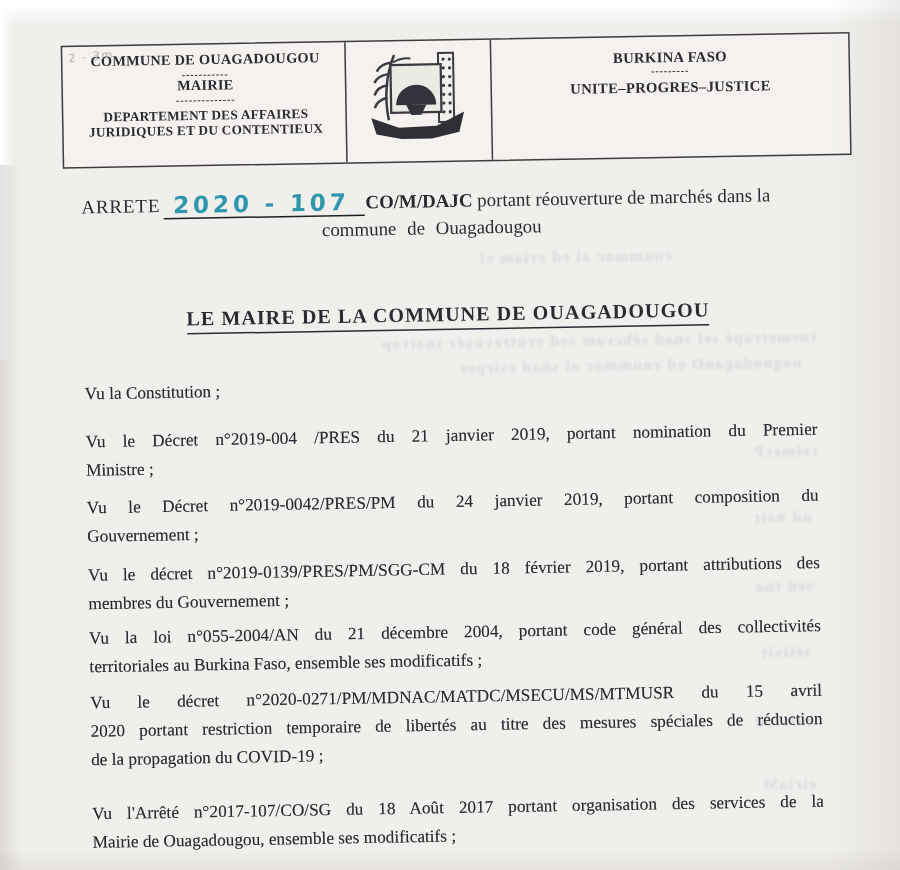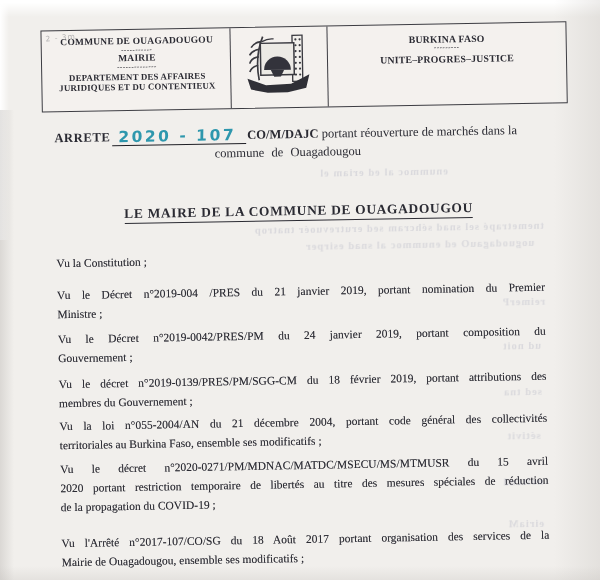--- a/index.html
+++ b/index.html
@@ -31,21 +31,21 @@
   .hdr-line.small{font-size:8.8px;line-height:10px;margin-top:2px;}
   .hdr-sep{font-size:7px;line-height:6px;letter-spacing:0.5px;color:#3c3c42;font-weight:bold;}
   .c3 .hdr-line{font-size:9.8px;}
   .c3 .motto{margin-top:3px;}
   .pencil-note{position:absolute;left:4px;top:2px;font-family:"DejaVu Sans",sans-serif;
         font-size:7.5px;color:rgba(125,125,130,0.55);transform:rotate(-4deg);letter-spacing:1px;}
 
   
   .title-block{position:absolute;left:57px;top:126px;width:486px;font-size:12.6px;}
   .title-l1{white-space:nowrap;}
-  .title-label{font-weight:bold;letter-spacing:0.6px;margin-top:28px;}
+  .title-label{font-weight:normal;letter-spacing:0.6px;margin-top:28px;}
   .title-num{display:inline-block;color:#2e97ad;font-family:"DejaVu Sans",sans-serif;
         font-size:15.5px;font-weight:600;letter-spacing:2.5px;line-height:14px;
         border-bottom:1.6px solid #1e1e24;padding:0 10px 1px 6px;margin:0 1px 0 2px;
         transform:translateY(1px) skewX(-2deg);}
   .title-ref{font-weight:bold;}
   .title-l2{margin-left:160px;margin-top:3px;word-spacing:4px;}
 
   
   .heading-wrap{position:absolute;left:0;top:201px;width:600px;text-align:center;}
   .heading{display:inline-block;font-weight:bold;font-size:13.4px;letter-spacing:0.7px;

